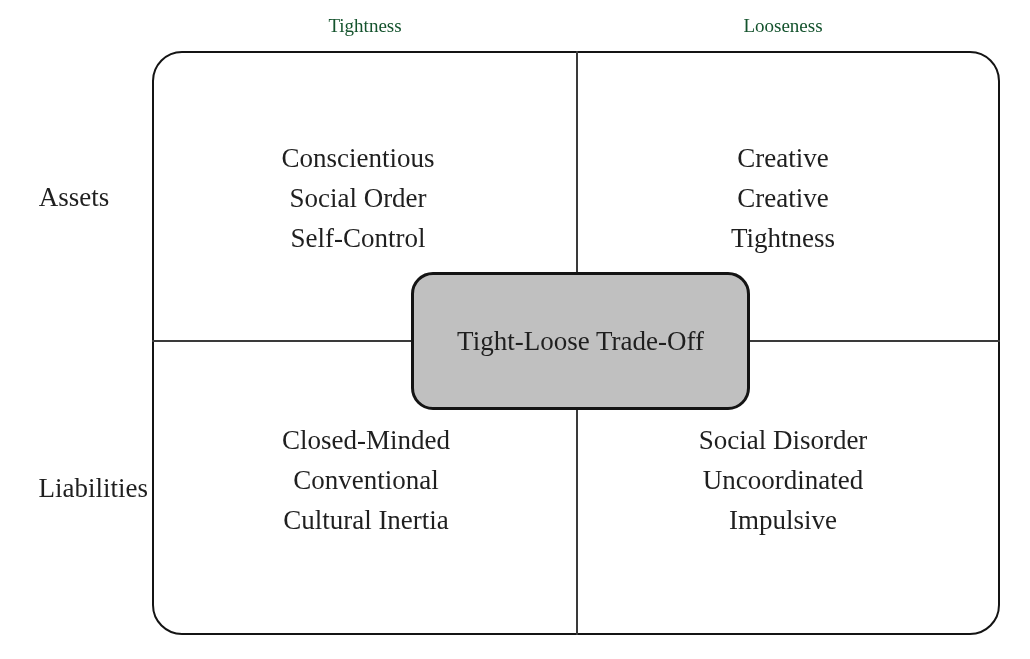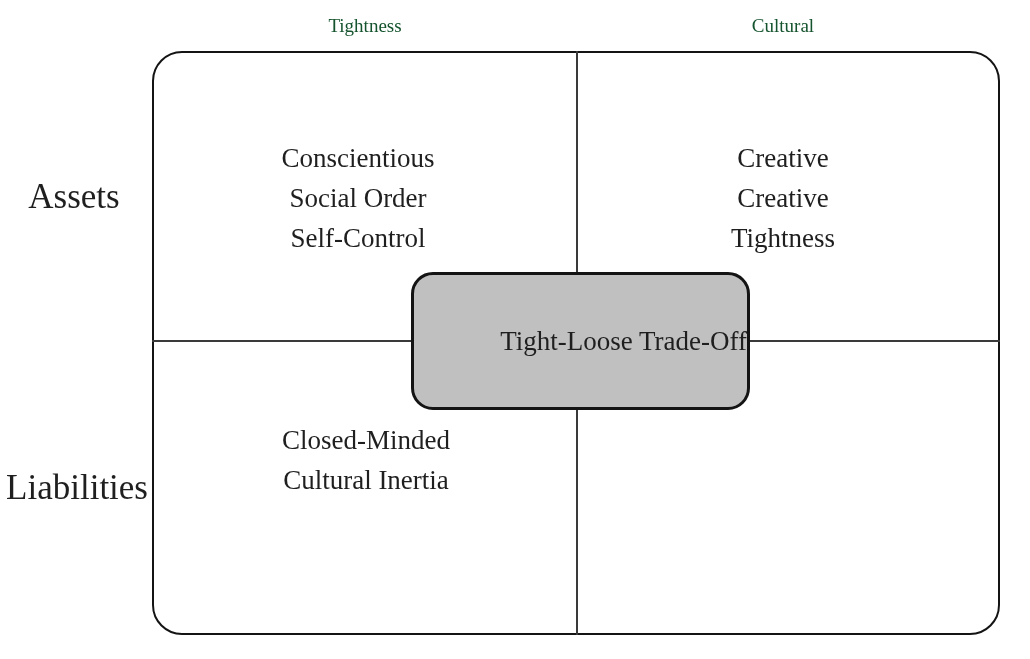--- a/index.html
+++ b/index.html
@@ -39,21 +39,21 @@
     left: 633px;
     width: 300px;
   }
 
   
   .row-label {
     position: absolute;
     left: 0;
     width: 148px;
     text-align: center;
-    font-size: 35px;
+    font-size: 27px;
     line-height: 32px;
     white-space: nowrap;
     color: #1f1f1f;
   }
   #row-label-assets { top: 181px; }
   #row-label-liabilities { top: 472px; text-align: right; }
 
   
   #matrix-frame {
     position: absolute;
@@ -109,36 +109,36 @@
     left: 411px;
     top: 272px;
     width: 339px;
     height: 138px;
     box-sizing: border-box;
     background: #c0c0c0;
     border: 3px solid #141414;
     border-radius: 22px;
     display: flex;
     align-items: center;
-    justify-content: flex-end;
+    justify-content: center;
   }
   #tradeoff-label {
     font-size: 27px;
     line-height: 32px;
     white-space: nowrap;
     color: #1f1f1f;
   }
 </style>
 </head>
 <body>
 
 <div id="diagram">
 
   <div class="col-header" id="header-tightness">Tightness</div>
-  <div class="col-header" id="header-looseness">Cultural</div>
+  <div class="col-header" id="header-looseness">Looseness</div>
 
   <div class="row-label" id="row-label-assets">Assets</div>
   <div class="row-label" id="row-label-liabilities">Liabilities</div>
 
   <div id="matrix-frame"></div>
   <div id="divider-vertical"></div>
   <div id="divider-horizontal"></div>
 
   <div class="quadrant" id="quadrant-tight-assets">
     <span class="term">Conscientious</span>
@@ -147,21 +147,27 @@
   </div>
 
   <div class="quadrant" id="quadrant-loose-assets">
     <span class="term">Creative</span>
     <span class="term">Creative</span>
     <span class="term">Tightness</span>
   </div>
 
   <div class="quadrant" id="quadrant-tight-liabilities">
     <span class="term">Closed-Minded</span>
+    <span class="term">Conventional</span>
     <span class="term">Cultural Inertia</span>
   </div>
 
+  <div class="quadrant" id="quadrant-loose-liabilities">
+    <span class="term">Social Disorder</span>
+    <span class="term">Uncoordinated</span>
+    <span class="term">Impulsive</span>
+  </div>
 
   <div id="tradeoff-box">
     <span id="tradeoff-label">Tight-Loose Trade-Off</span>
   </div>
 
 </div>
 
 </body></html>

